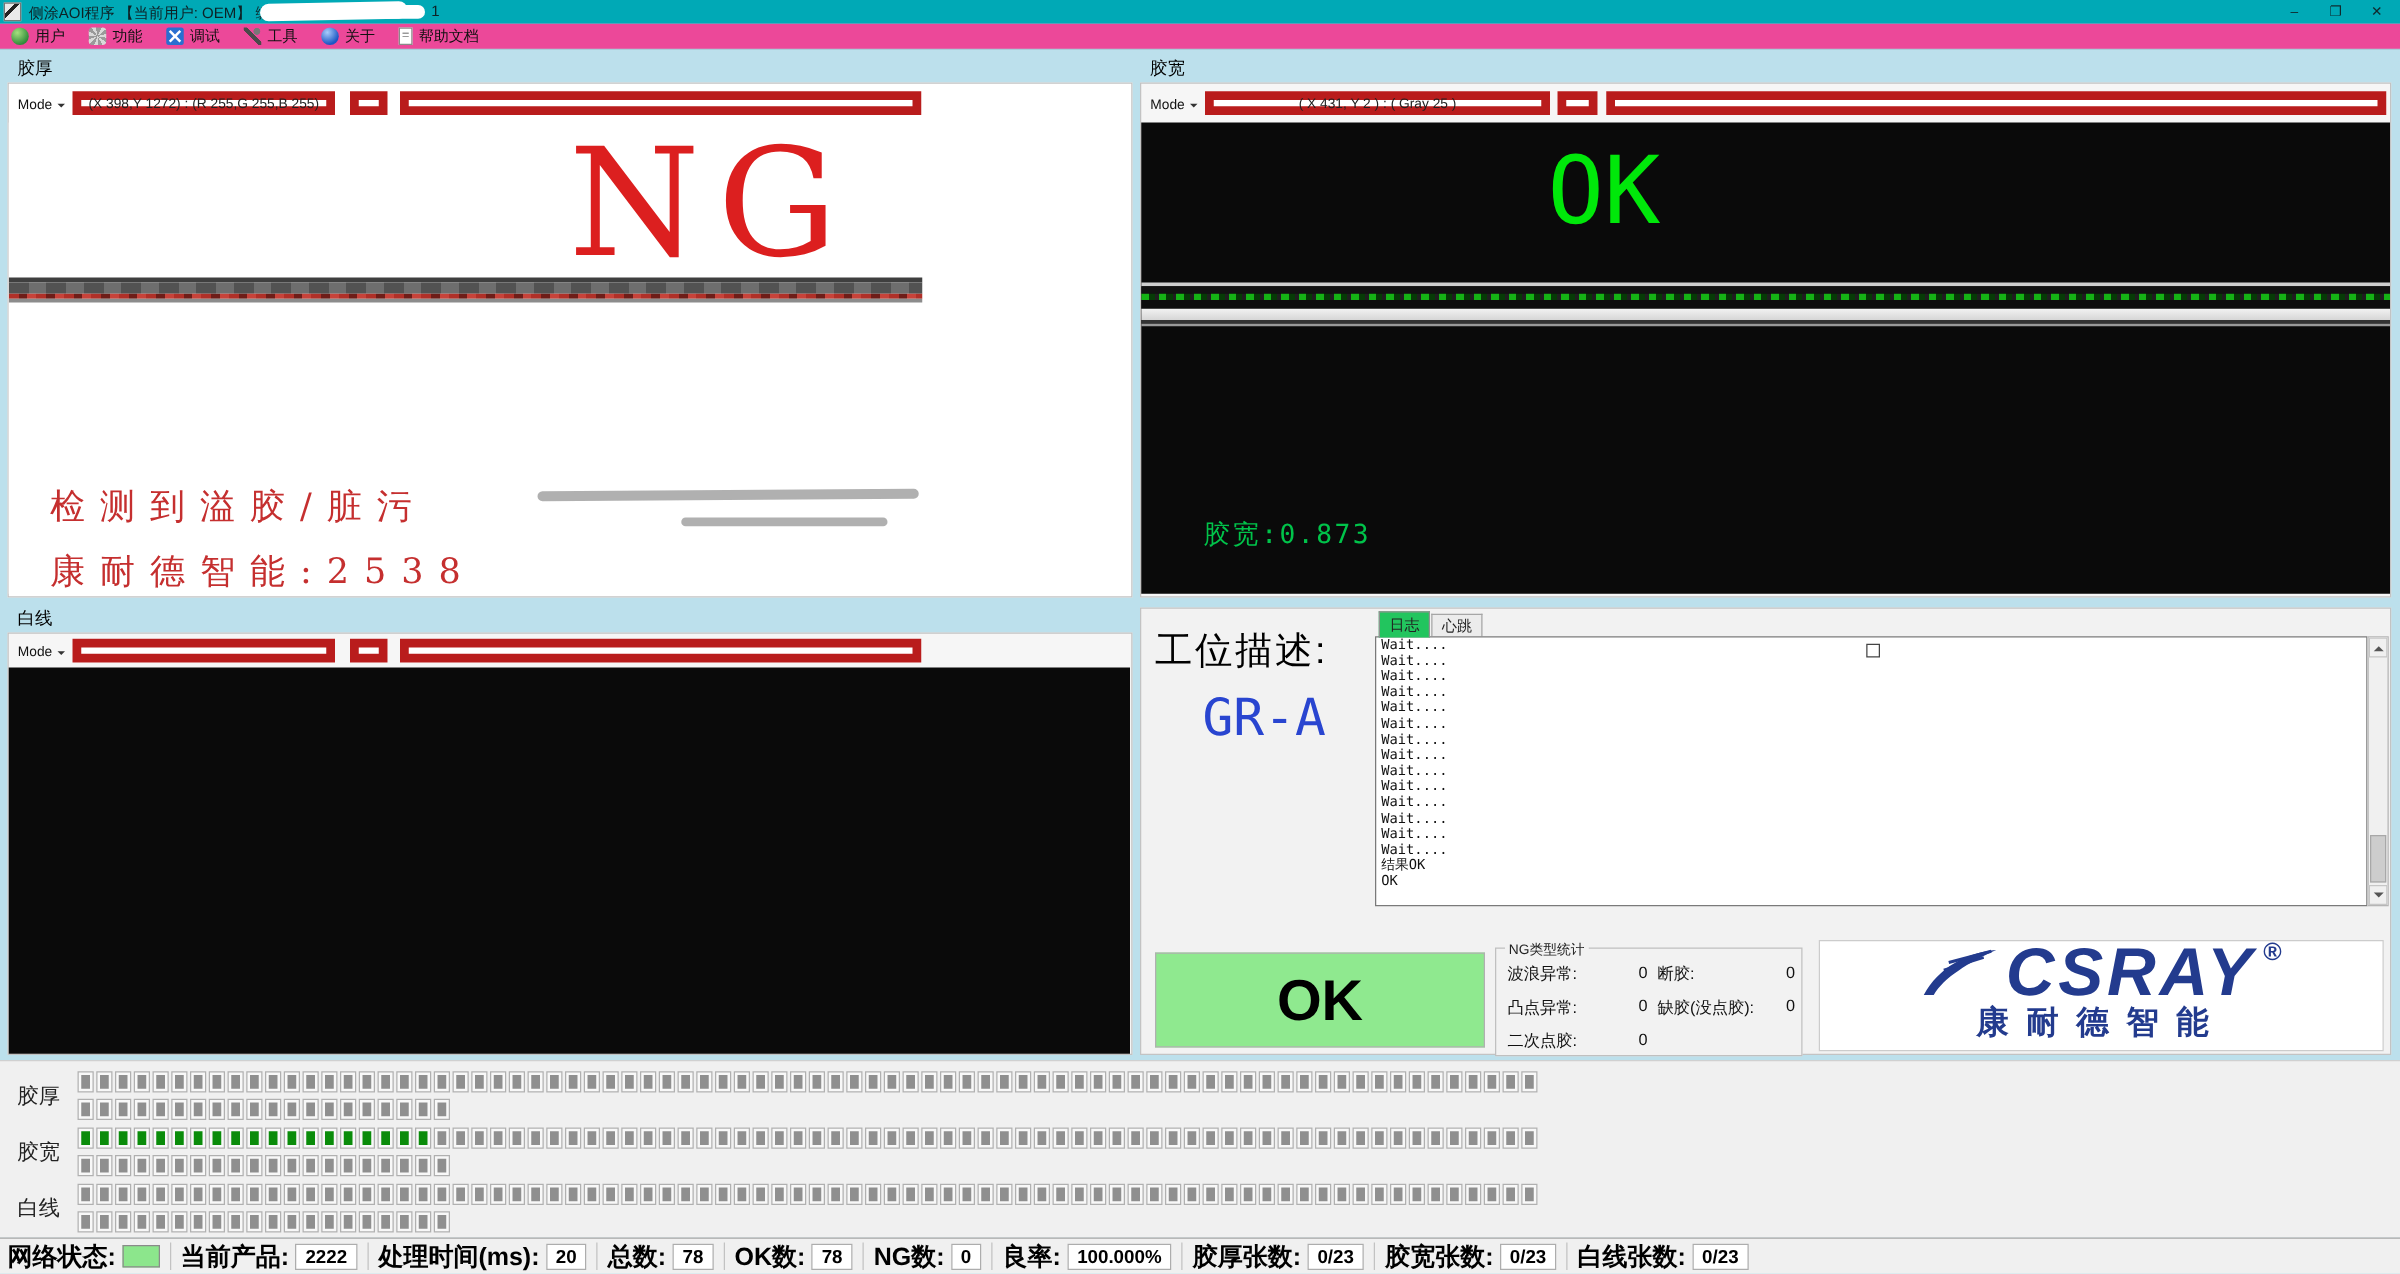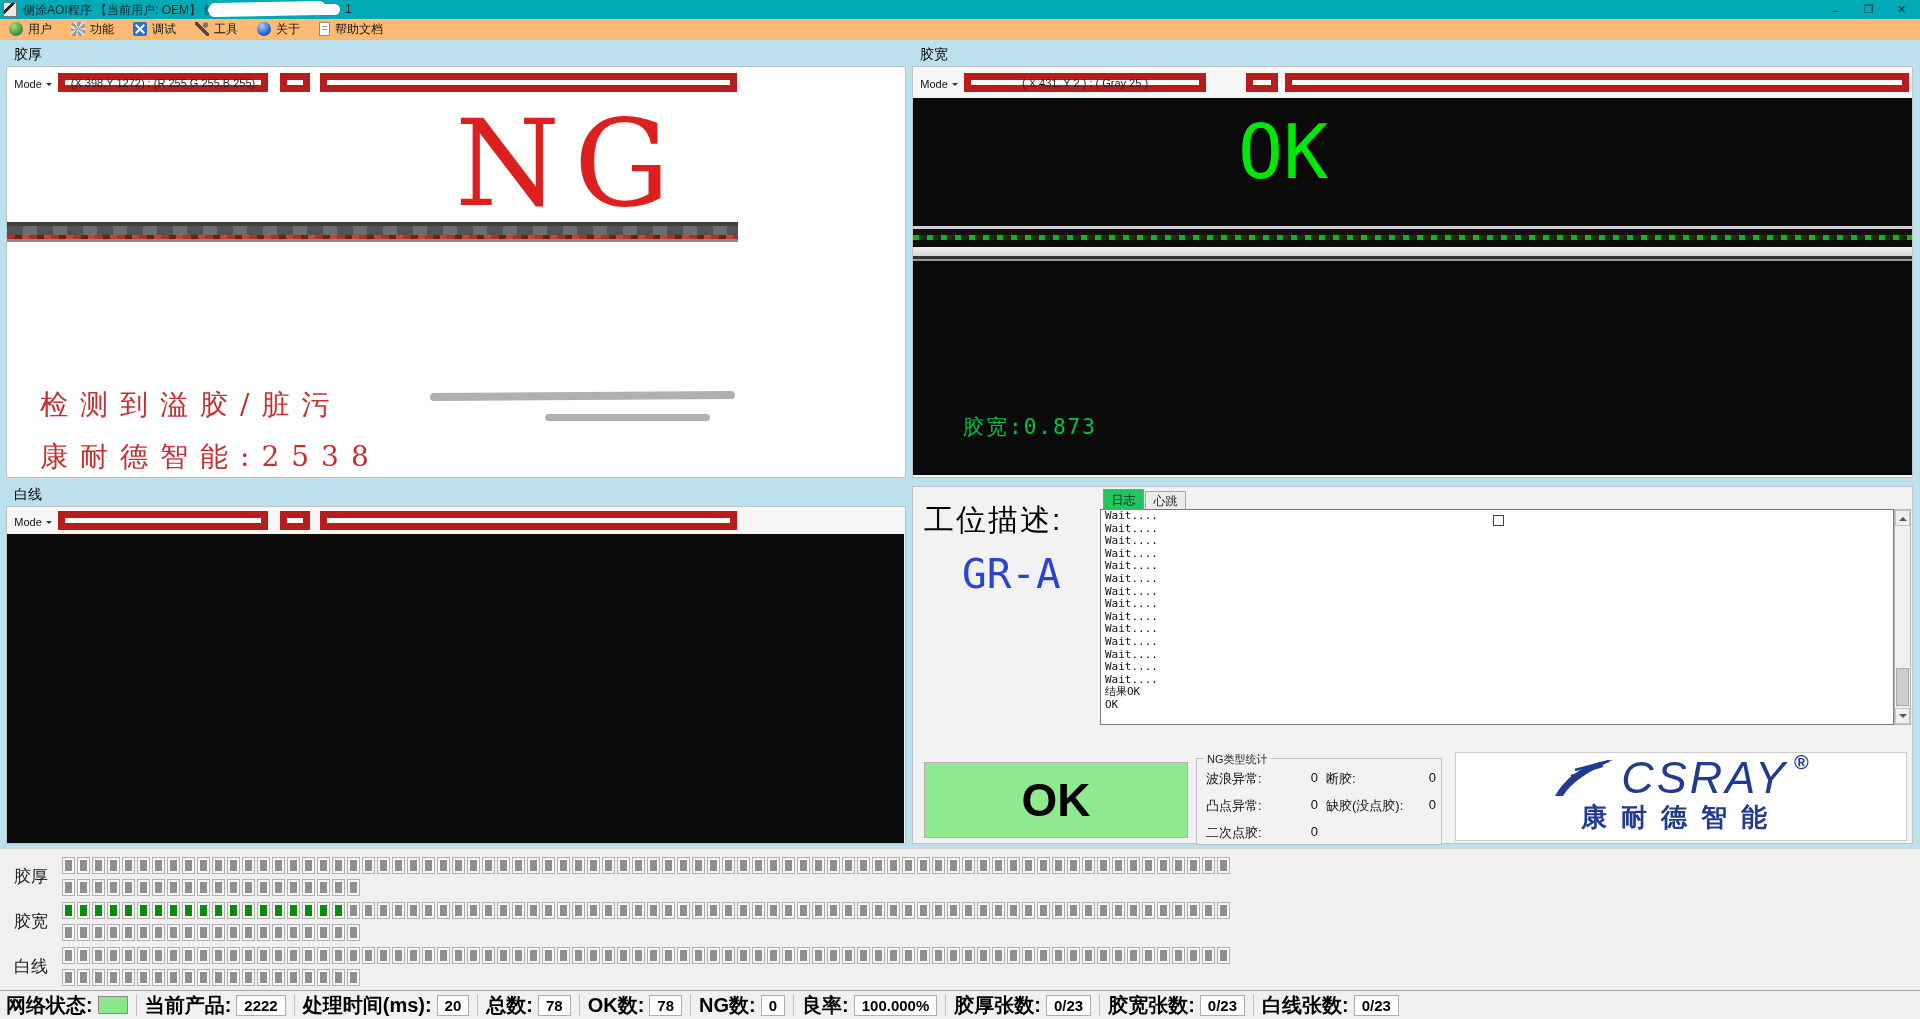--- a/index.html
+++ b/index.html
@@ -12,21 +12,21 @@
   .app-icon { position:absolute; left:3px; top:2px; width:14px; height:15px; background:#e9e9e9; border:1px solid #777;
     background-image:linear-gradient(135deg, transparent 32%, #222 32%, #222 46%, transparent 46%); }
   .tb-title { position:absolute; left:23px; top:2px; white-space:nowrap; }
   .tb-redact1 { position:absolute; left:208px; top:2px; width:118px; height:14px; background:#fff; border-radius:8px; transform:rotate(-1.2deg); }
   .tb-redact2 { position:absolute; left:300px; top:4px; width:40px; height:11px; background:#fff; border-radius:6px; }
   .tb-suffix { position:absolute; left:345px; top:2px; }
   .tb-controls { position:absolute; right:2px; top:0; height:19px; display:flex; }
   .tb-btn { width:33px; height:19px; display:flex; align-items:center; justify-content:center; font-size:11px; color:#10292d; cursor:default; }
 
   
-  .menubar { position:absolute; left:0; top:19px; width:1920px; height:21px; background:#fdba74; border-bottom:1px solid #a7cdd9; display:flex; align-items:center; gap:19px; padding-left:9px; font-size:12px; color:#111; }
+  .menubar { position:absolute; left:0; top:19px; width:1920px; height:21px; background:#ec4899; border-bottom:1px solid #a7cdd9; display:flex; align-items:center; gap:19px; padding-left:9px; font-size:12px; color:#111; }
   .menu-item { display:flex; align-items:center; gap:5px; white-space:nowrap; }
   .icon { display:inline-block; width:14px; height:14px; }
   .icon-user  { background:radial-gradient(circle at 35% 30%, #a6e07e, #2e8b3a 72%); border-radius:50%; }
   .icon-func  { background:radial-gradient(circle at 40% 35%, #e3e3e3, #8a8a8a 68%); border-radius:3px;
     background-image:repeating-conic-gradient(#9a9a9a 0 25deg, #d9d9d9 25deg 50deg); }
   .icon-debug { background:#2a6fd0; border-radius:2px; position:relative; }
   .icon-debug::before, .icon-debug::after { content:""; position:absolute; left:6px; top:1px; width:2px; height:12px; background:#fff; }
   .icon-debug::before { transform:rotate(45deg); } .icon-debug::after { transform:rotate(-45deg); }
   .icon-tools { background:
     radial-gradient(circle at 75% 22%, #777 0 2.5px, transparent 3px),
@@ -89,21 +89,21 @@
 
   .ng-box { position:absolute; left:1196px; top:758px; width:246px; height:87px; border:1px solid #c0c0c0; background:#f2f2f2; }
   .ng-title { position:absolute; left:1204px; top:752px; font-size:11px; color:#222; background:#f2f2f2; padding:0 3px; z-index:2; }
   .ng-col { position:absolute; top:770px; display:flex; flex-direction:column; gap:9px; font-size:13px; color:#111;text-align:center; }
   #ng-col-left { left:1206px; width:112px; }
   #ng-col-right { left:1326px; width:110px; }
   .stat-row { display:flex; justify-content:space-between; white-space:nowrap; }
 
   .logo-box { position:absolute; left:1455px; top:752px; width:452px; height:89px; background:#fff; border:1px solid #ccc; display:flex; flex-direction:column; align-items:center; justify-content:center; }
   .logo-row { display:flex; align-items:center; gap:6px; }
-  .logo-brand { font-size:45px; font-weight:400; font-style:italic; letter-spacing:3px; color:#233B8E; line-height:40px; }
+  .logo-brand { font-size:54px; font-weight:700; font-style:italic; letter-spacing:3px; color:#233B8E; line-height:40px; }
   .logo-reg { font-size:20px; font-weight:bold; color:#233B8E; position:relative; top:-16px; }
   .logo-sub { font-size:26px; font-weight:bold; letter-spacing:14px; color:#233B8E; margin-top:2px; white-space:nowrap; }
 
   
   .indicators { position:absolute; left:0; top:848px; width:1920px; height:142px; background:#f0f0f0; border-top:1px solid #d0d0d0; }
   .ind-group { position:absolute; left:0; width:1920px; height:39px; }
   .ind-label { position:absolute; left:14px; top:0; height:39px; line-height:39px; font-size:17px; color:#222; }
   .ind-rows { position:absolute; left:62px; top:0; display:flex; flex-direction:column; gap:5px; }
   .ind-row { display:flex; gap:2px; }
   .cell { width:13px; height:17px; border:1px solid #b0b0b0; background:#f8f8f8; display:flex; align-items:center; justify-content:center; }
@@ -185,21 +185,21 @@
     <span class="detect-line" style="top:288px;">检测到溢胶/脏污</span>
     <span class="detect-line" style="top:340px;">康耐德智能:2538</span>
   </div>
 
   <span class="gb-label" style="left:920px; top:46px;">胶宽</span>
   <div class="gb-box" style="left:912px; top:66px; width:1001px; height:412px; background:#f6f6f6;"></div>
   <div class="mode-btn" style="left:916px; top:74px;">
     <span>Mode</span>
     <span class="caret"></span>
   </div>
-  <div class="fld" style="left:964px; top:73px; width:242px;">( X 431, Y 2 ) : ( Gray 25 )</div>
+  <div class="fld" style="left:964px; top:73px; width:276px;">( X 431, Y 2 ) : ( Gray 25 )</div>
   <div class="fld" style="left:1246px; top:73px; width:32px;"></div>
   <div class="fld" style="left:1285px; top:73px; width:624px;"></div>
   <div class="img" id="jk-img" style="left:913px; top:98px; width:999px; height:377px;">
     <span class="ok-text">OK</span>
     <div class="stripes">
       <div class="s1"></div>
         <div class="s2"></div>
         <div class="s3"></div>
         <div class="s4"></div>
       <div class="s5"></div>

